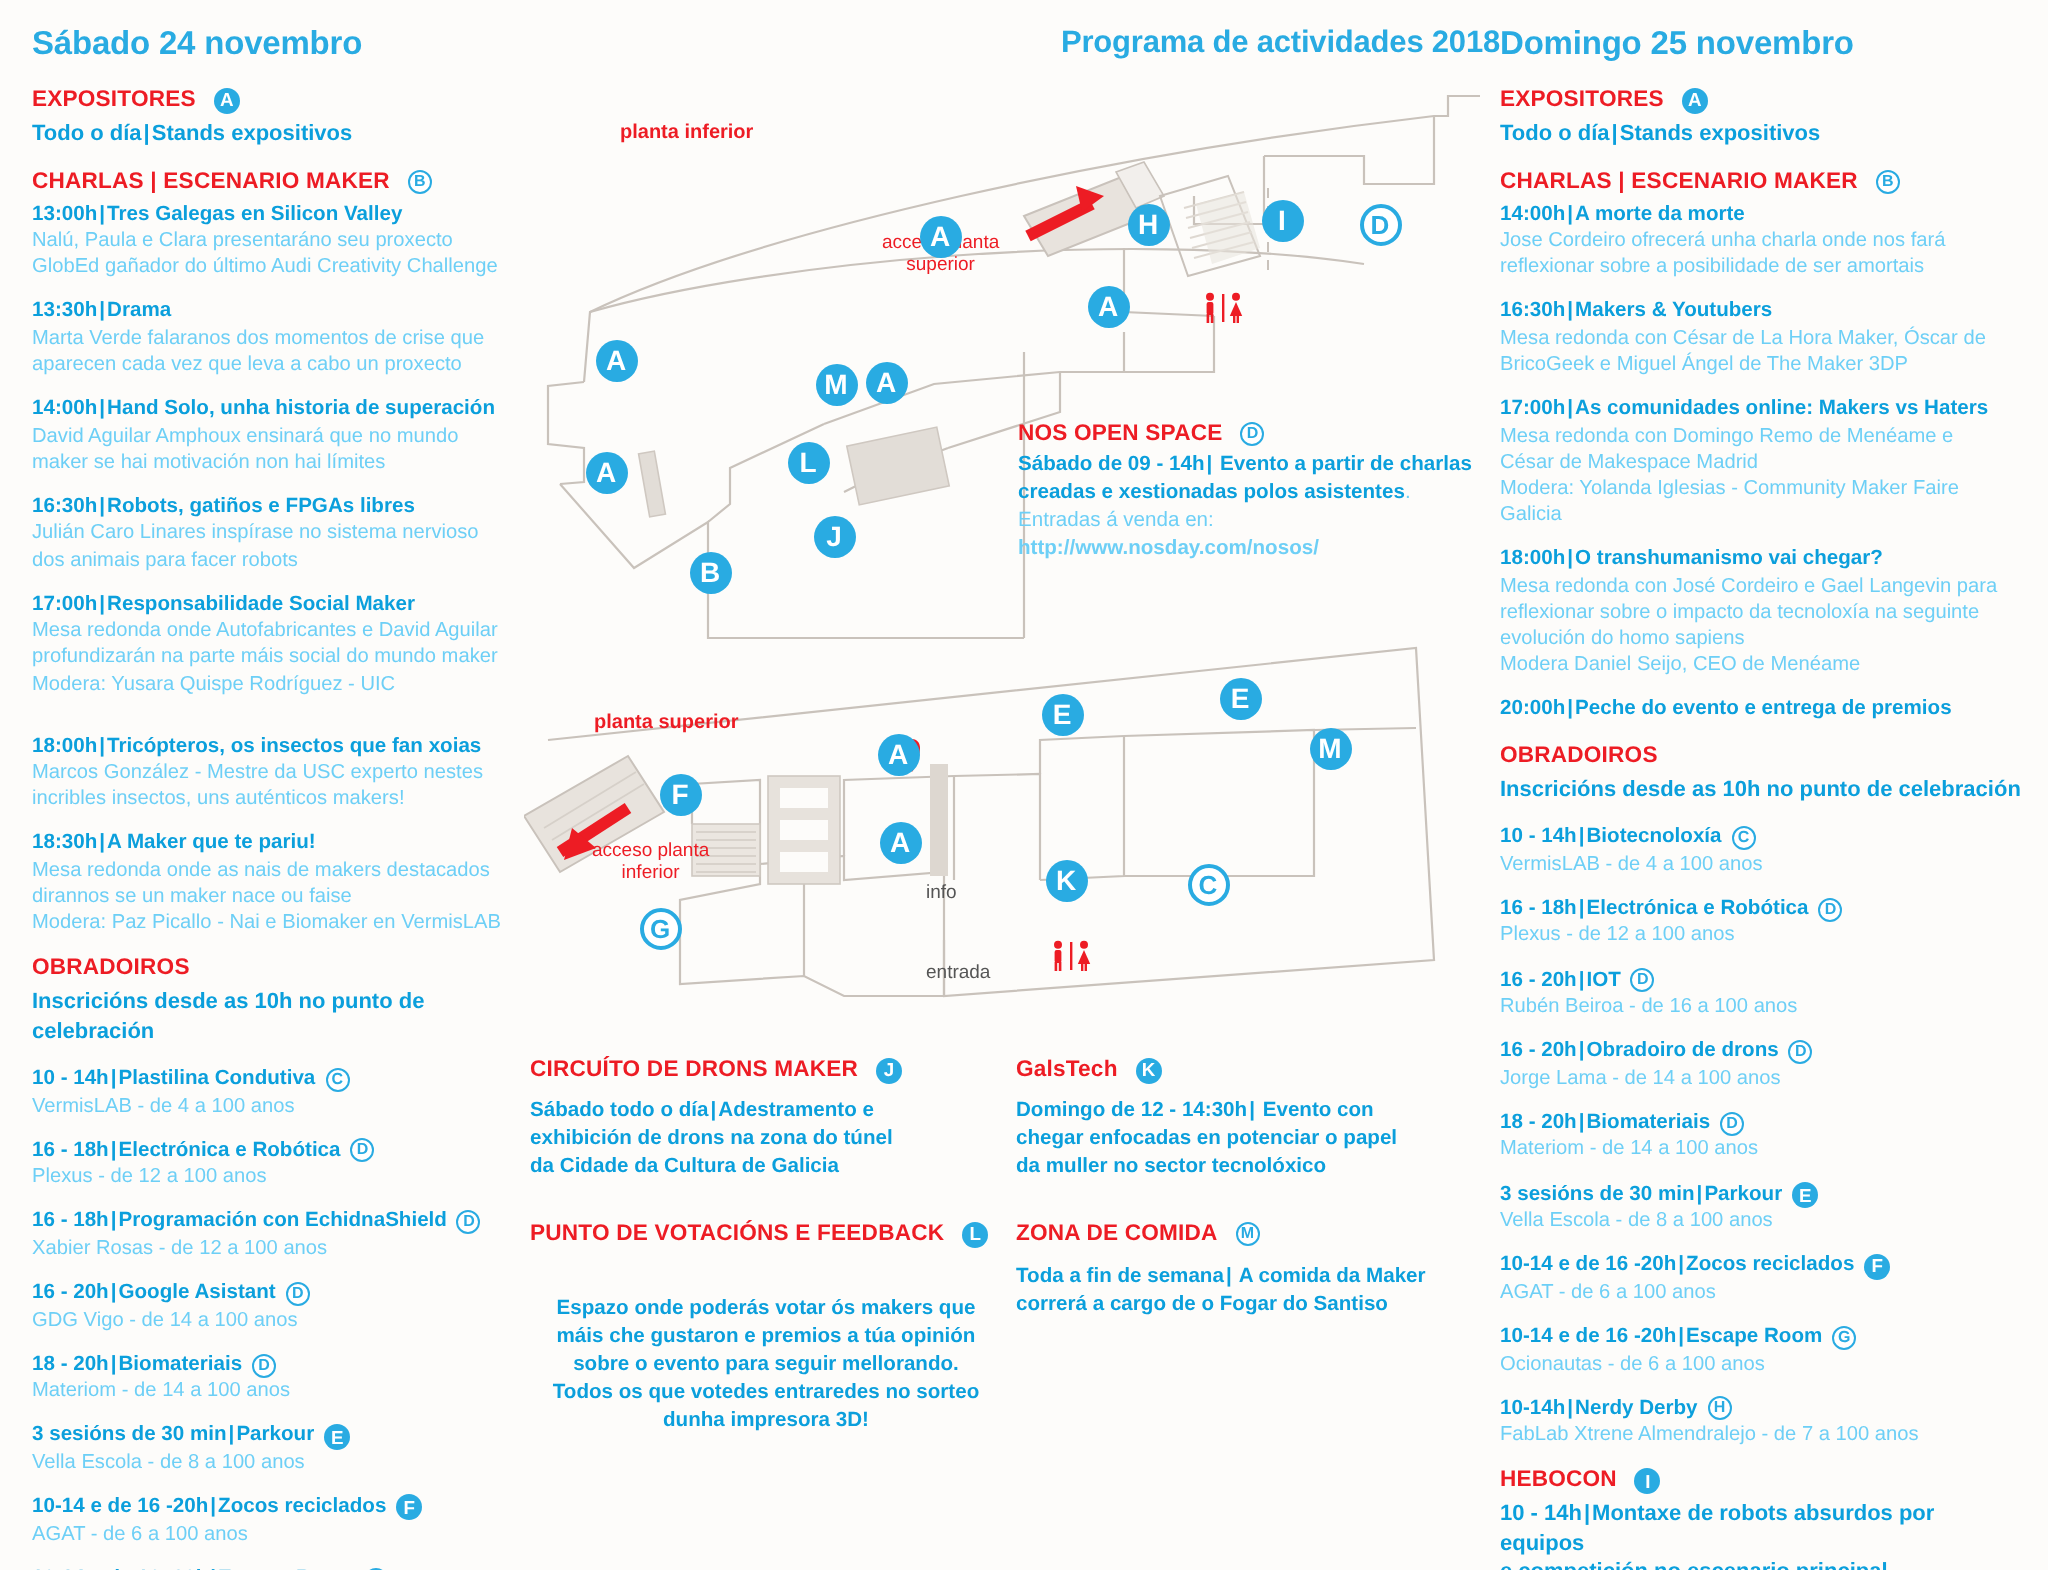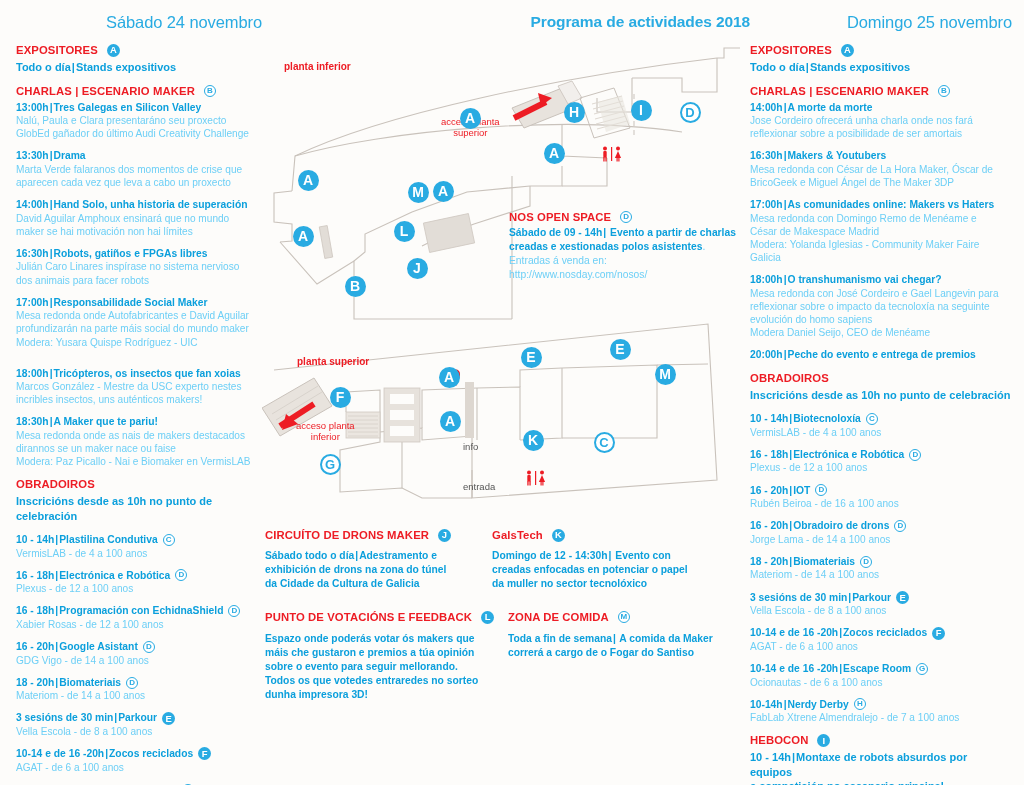--- a/index.html
+++ b/index.html
@@ -13,22 +13,22 @@
   }
   .page{position:relative;width:1024px;height:785px;}
 
   
   .col{position:absolute;top:0;}
   .col-left{left:16px;width:246px;}
   .col-right{left:750px;width:262px;}
   .col-center{left:262px;width:488px;}
 
   .day-title{
-    color:#29abe2;font-size:16.5px;font-weight:normal;
-    letter-spacing:-0.1px;margin:13px 0 11px 0;text-align:right;
+    color:#29abe2;font-size:16.5px;font-weight:bold;
+    letter-spacing:-0.1px;margin:13px 0 11px 0;
   }
   .prog-title{
     color:#29abe2;font-size:15.5px;font-weight:bold;
     text-align:right;margin:13px 0 0 0;letter-spacing:-0.1px;
   }
 
   .sec-head{
     color:#ed1c24;font-size:11.3px;font-weight:bold;
     letter-spacing:0.1px;margin:0 0 2px 0;
     display:flex;align-items:center;gap:4px;line-height:1.25;
@@ -89,21 +89,21 @@
   .marker.hollow{
     background:#fff;color:#29abe2;border:2.2px solid #29abe2;
     width:17px;height:17px;font-size:13px;
   }
 
   
   .cblock{position:absolute;width:232px;}
   .cblock .sec-head{margin-bottom:7px;}
   .cblock .body{color:#0b9fdc;font-size:10.3px;font-weight:bold;line-height:1.35;}
 
-  a.plain{color:#6dcff6;text-decoration:none;font-weight:normal;text-align:right;}
+  a.plain{color:#6dcff6;text-decoration:none;font-weight:bold;text-align:right;}
 
   .nospace{position:absolute;left:509px;top:210px;width:230px;}
   .nospace .body{color:#0b9fdc;font-size:10.3px;font-weight:bold;line-height:1.35;}
   .nospace .body .light{color:#6dcff6;font-weight:normal;}
 </style>
 </head>
 <body>
 
 <div class="page">
 
@@ -430,21 +430,21 @@
         </g>
         <path d="M18 106 L52 84" stroke="#ed1c24" stroke-width="6"></path>
         <path d="M20 110 L36 104 L24 94 Z" fill="#ed1c24"></path>
       </g>
 
       <g>
         <path d="M190 54 C190 48 198 48 198 54 C198 60 194 66 194 66 C194 66 190 60 190 54 Z" fill="#ed1c24"></path>
       </g>
     </svg>
 
-    <div class="maplabel" style="left:284px;top:61px;">planta inferior</div>
+    <div class="maplabel" style="left:310px;top:61px;">planta inferior</div>
     <div class="maplabel" style="left:297px;top:356px;">planta superior</div>
     <div class="maplabel thin" id="acc-up" style="left:441px;top:117px;text-align:center;">acceso planta<br>superior</div>
     <div class="maplabel thin" id="acc-low" style="left:296px;top:421px;text-align:center;">acceso planta<br>inferior</div>
     <div class="maplabel grey" style="left:463px;top:441px;">info</div>
     <div class="maplabel grey" style="left:463px;top:481px;">entrada</div>
 
     <div style="position:absolute;left:601px;top:146px;">
       <svg width="22" height="16" viewBox="0 0 22 16">
           <g fill="#ed1c24">
         <circle cx="4" cy="2.4" r="2"></circle>
@@ -517,29 +517,29 @@
       <span class="badge">J</span>
     </div>
     <div class="body" id="drons-body" style="margin-top:7px;"><span class="txt">Sábado todo o día<span class="pipe">|</span>Adestramento e</span><br><span class="txt">exhibición de drons na zona do túnel</span><br><span class="txt">da Cidade da Cultura de Galicia</span></div>
   </div>
 
   <div class="cblock" style="left:265px;top:610px;width:236px;">
     <div class="sec-head">
       <span>PUNTO DE VOTACIÓNS E FEEDBACK</span>
       <span class="badge">L</span>
     </div>
-    <div class="body" id="votacions-body" style="margin-top:8px;"><span class="txt">Espazo onde poderás votar ós makers que</span><br><span class="txt">máis che gustaron e premios a túa opinión</span><br><span class="txt">sobre o evento para seguir mellorando.</span><br><span class="txt">Todos os que votedes entraredes no sorteo</span><br><span class="txt">dunha impresora 3D!</span></div>
-  </div>
-
-  <div class="cblock" style="left:492px;top:528px;">
+    <div class="body" id="votacions-body" style="margin-top:24px;text-align:center;"><span class="txt">Espazo onde poderás votar ós makers que</span><br><span class="txt">máis che gustaron e premios a túa opinión</span><br><span class="txt">sobre o evento para seguir mellorando.</span><br><span class="txt">Todos os que votedes entraredes no sorteo</span><br><span class="txt">dunha impresora 3D!</span></div>
+  </div>
+
+  <div class="cblock" style="left:508px;top:528px;">
     <div class="sec-head">
       <span>GalsTech</span>
       <span class="badge">K</span>
     </div>
-    <div class="body" id="galstech-body" style="margin-top:7px;"><span class="txt">Domingo de 12 - 14:30h<span class="pipe">|</span> Evento con</span><br><span class="txt">creadas enfocadas en potenciar o papel</span><br><span class="txt">da muller no sector tecnolóxico</span></div>
+    <div class="body" id="galstech-body" style="margin-top:7px;"><span class="txt">Domingo de 12 - 14:30h<span class="pipe">|</span> Evento con</span><br><span class="txt">chegar enfocadas en potenciar o papel</span><br><span class="txt">da muller no sector tecnolóxico</span></div>
   </div>
 
   <div class="cblock" style="left:508px;top:610px;">
     <div class="sec-head">
       <span>ZONA DE COMIDA</span>
       <span class="badge hollow">M</span>
     </div>
     <div class="body" id="comida-body" style="margin-top:8px;"><span class="txt">Toda a fin de semana<span class="pipe">|</span> A comida da Maker</span><br><span class="txt">correrá a cargo de o Fogar do Santiso</span></div>
   </div>
 

